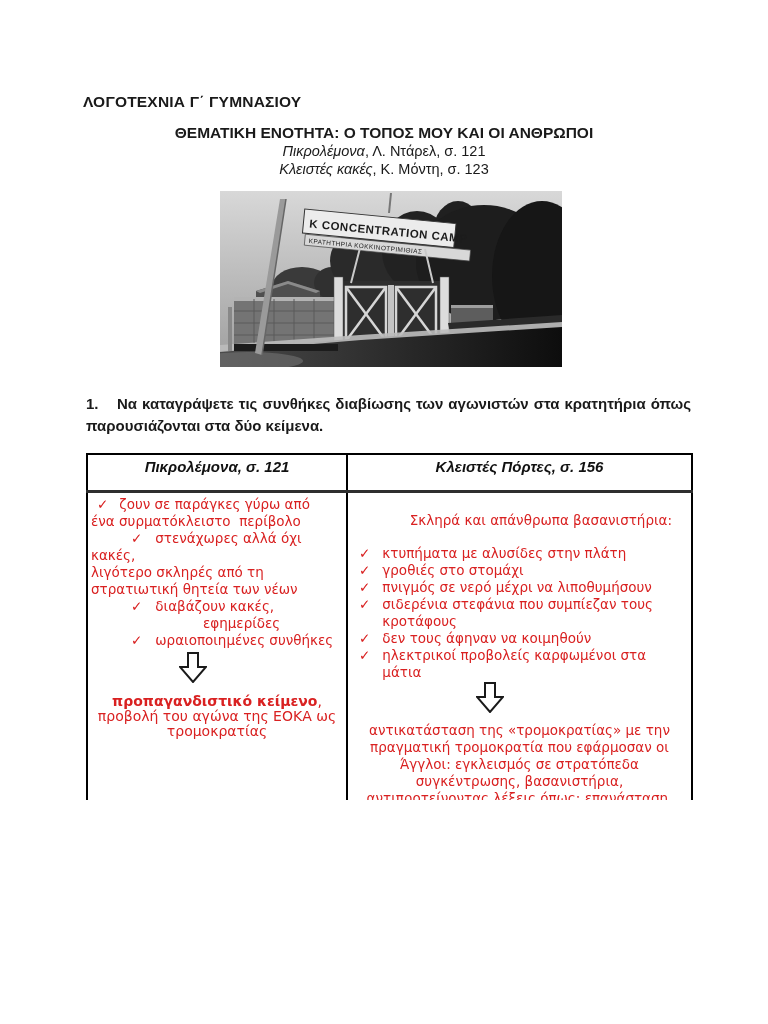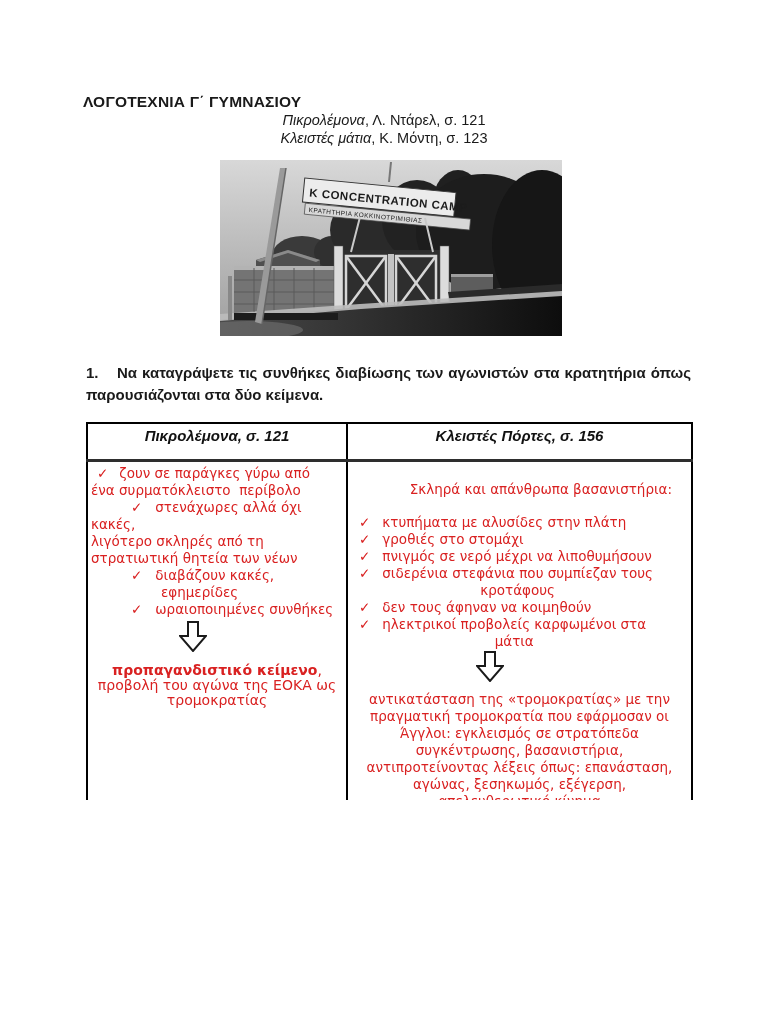--- a/index.html
+++ b/index.html
@@ -23,41 +23,42 @@
   }
   table.cmp td{
     border:2px solid #000;vertical-align:top;padding:3px 3px 24px;height:296px;
     font-family:"DejaVu Sans","Liberation Sans",sans-serif;
     font-size:13.5px;line-height:17px;color:#d92121;
   }
   .ln{margin:0;}
   .chk{color:#d92121;font-weight:bold;}
   .ck0{margin:0 11px 0 6px;}
   .ck1{margin:0 13px 0 40px;}
-  .ind{margin-left:70px;}
+  .ind{margin-left:112px;}
   .itm{display:flex;}
   .itm .chk{flex:0 0 auto;margin:0 12px 0 8px;}
-  .itm .t{white-space:pre-line;text-align:center;}
+  .itm .t{white-space:pre-line;}
   .intro{text-align:right;margin:16px;}
   .arrow{display:block;}
   .arr-l{margin:3px 0 0 88px;}
   .arr-r{margin:1px 0 0 125px;}
   .concl{text-align:center;white-space:pre-line;margin-top:9px;}
   .concl-l{font-size:14px;line-height:15px;margin-top:11px;}
   .concl-l .b{font-weight:bold;}
 </style>
 </head>
 <body>
 
 <div class="page">
 
   <h1 class="course">ΛΟΓΟΤΕΧΝΙΑ Γ΄ ΓΥΜΝΑΣΙΟΥ</h1>
+  <h2 class="unit">ΘΕΜΑΤΙΚΗ ΕΝΟΤΗΤΑ: Ο ΤΟΠΟΣ ΜΟΥ ΚΑΙ ΟΙ ΑΝΘΡΩΠΟΙ</h2>
 
   <p class="ref first"><span class="it">Πικρολέμονα</span><span>, Λ. Ντάρελ, σ. 121</span></p>
-  <p class="ref"><span class="it">Κλειστές μάτια</span><span>, Κ. Μόντη, σ. 123</span></p>
+  <p class="ref"><span class="it">Κλειστές κακές</span><span>, Κ. Μόντη, σ. 123</span></p>
 
   <div class="photo">
     <svg width="342" height="176" viewBox="0 0 342 176">
       <defs>
         <linearGradient id="sky" x1="0" y1="0" x2="0" y2="1">
           <stop offset="0" stop-color="#d8d8d8"></stop>
             <stop offset="1" stop-color="#9e9e9e"></stop>
         </linearGradient>
         <linearGradient id="roadg" x1="0" y1="0" x2="1" y2="0">
           <stop offset="0" stop-color="#4a4a4a"></stop>

